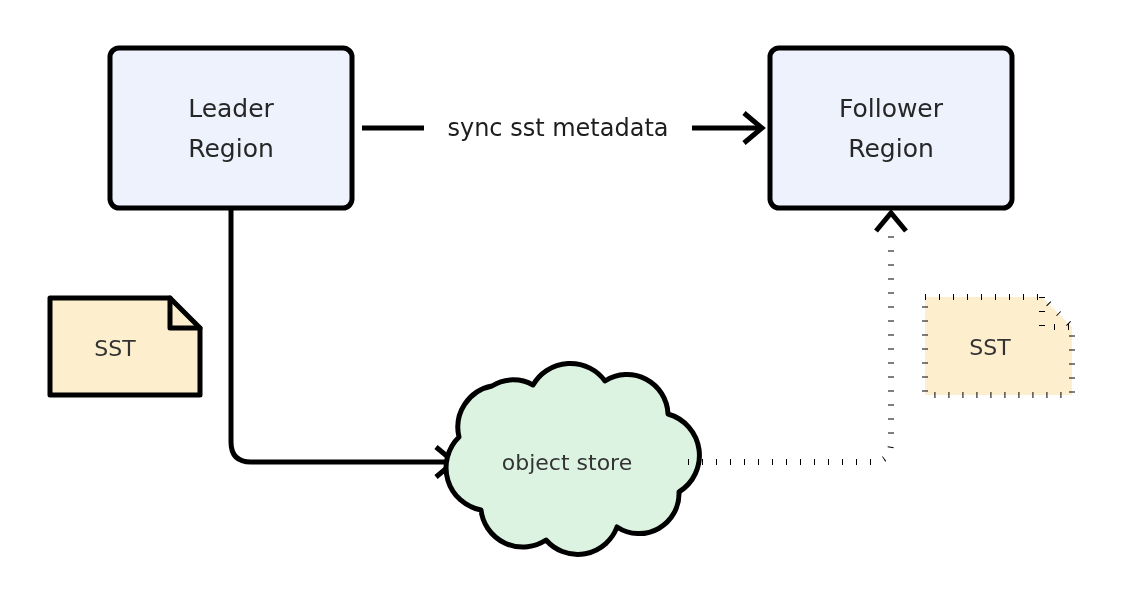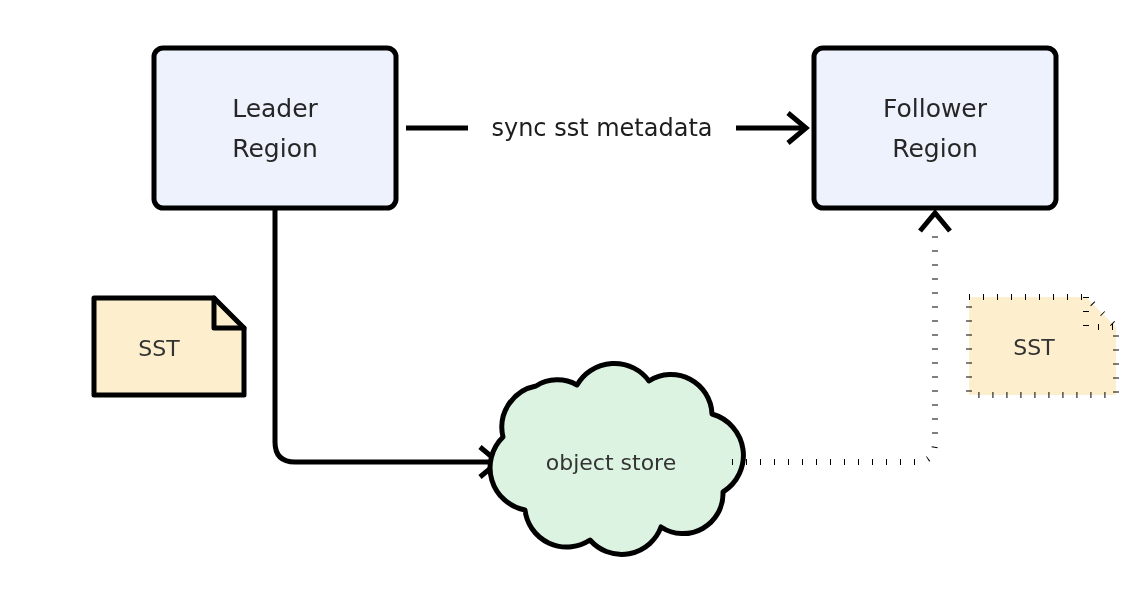--- a/index.html
+++ b/index.html
@@ -10,21 +10,20 @@
   body {
     width: 1124px;
     height: 606px;
     font-family: "DejaVu Sans", "Liberation Sans", sans-serif;
     overflow: hidden;
   }
   #diagram-root {
     position: relative;
     width: 973px;
     height: 606px;
-    padding-left: 44px;
   }
   svg.diagram-canvas {
     display: block;
     width: 1124px;
     height: 606px;
   }
   .node-label {
     font-family: "DejaVu Sans", "Liberation Sans", sans-serif;
     font-size: 25px;
     fill: #262626;

